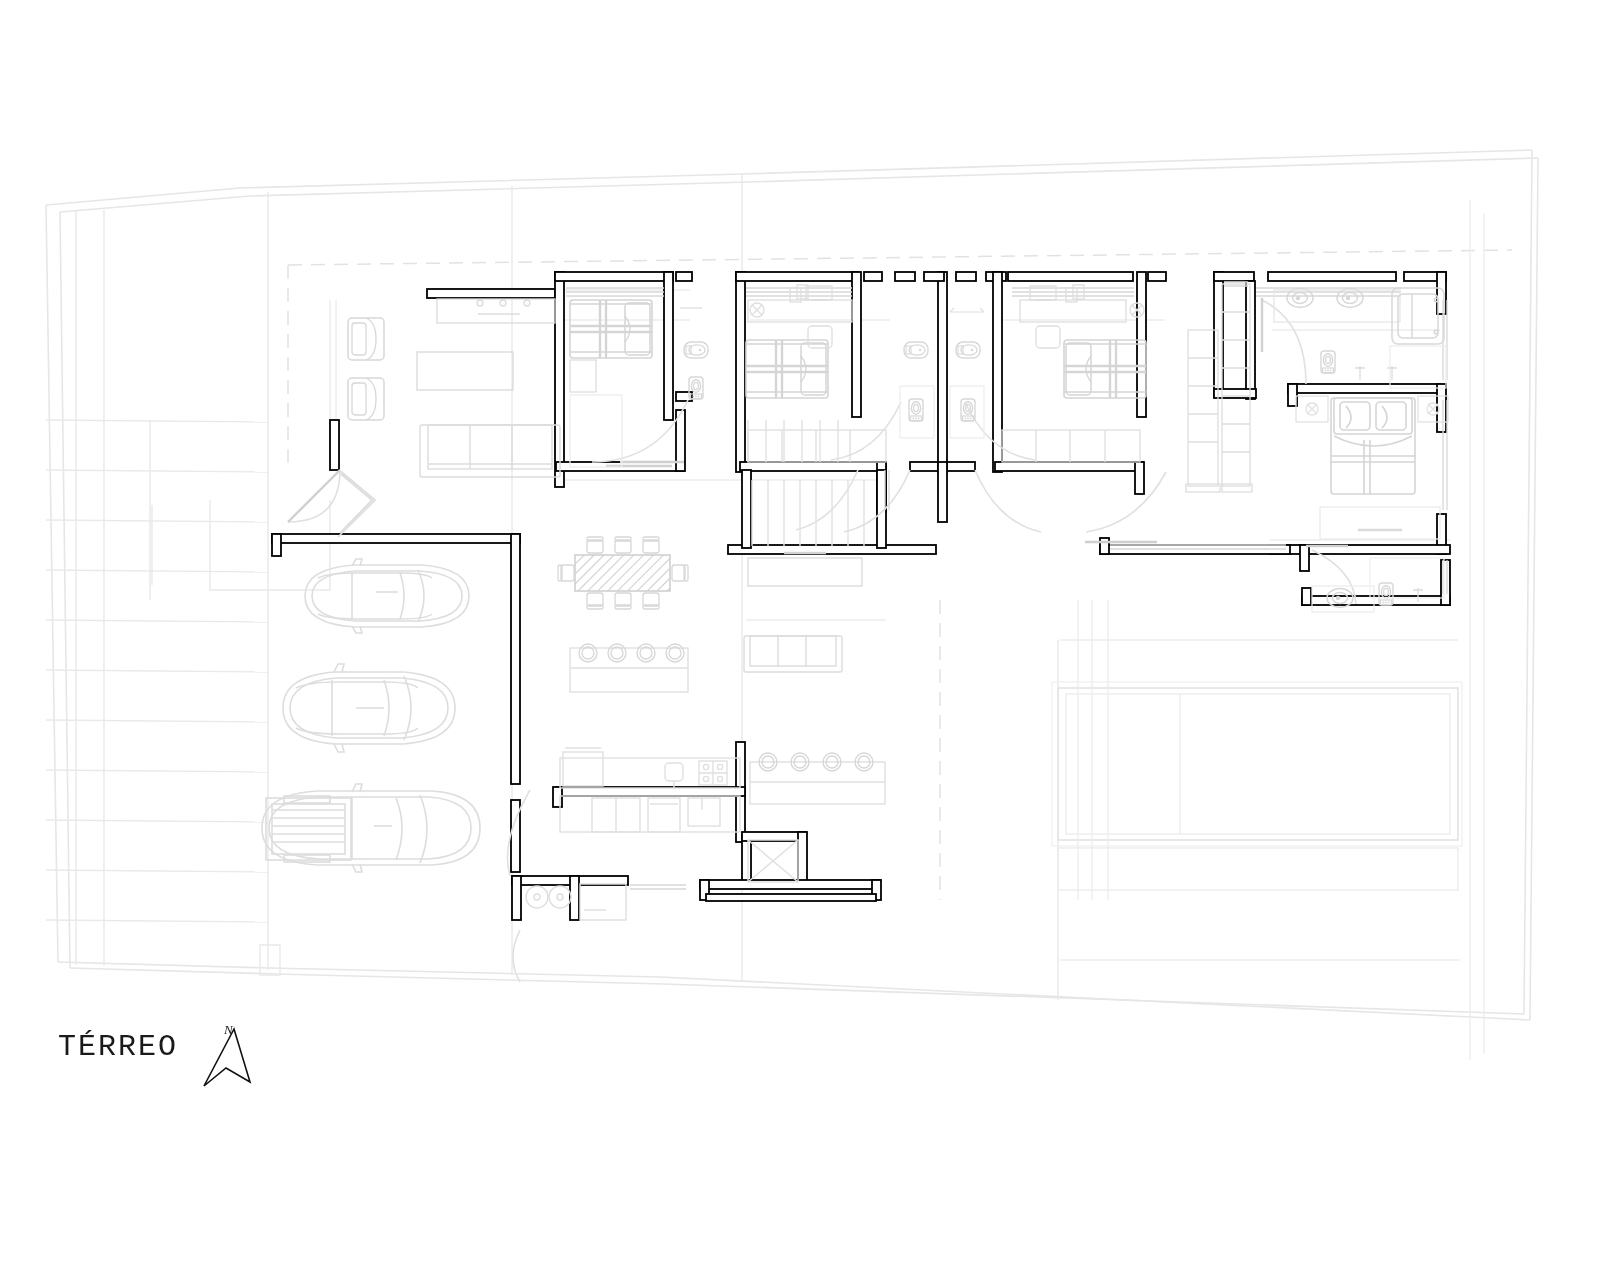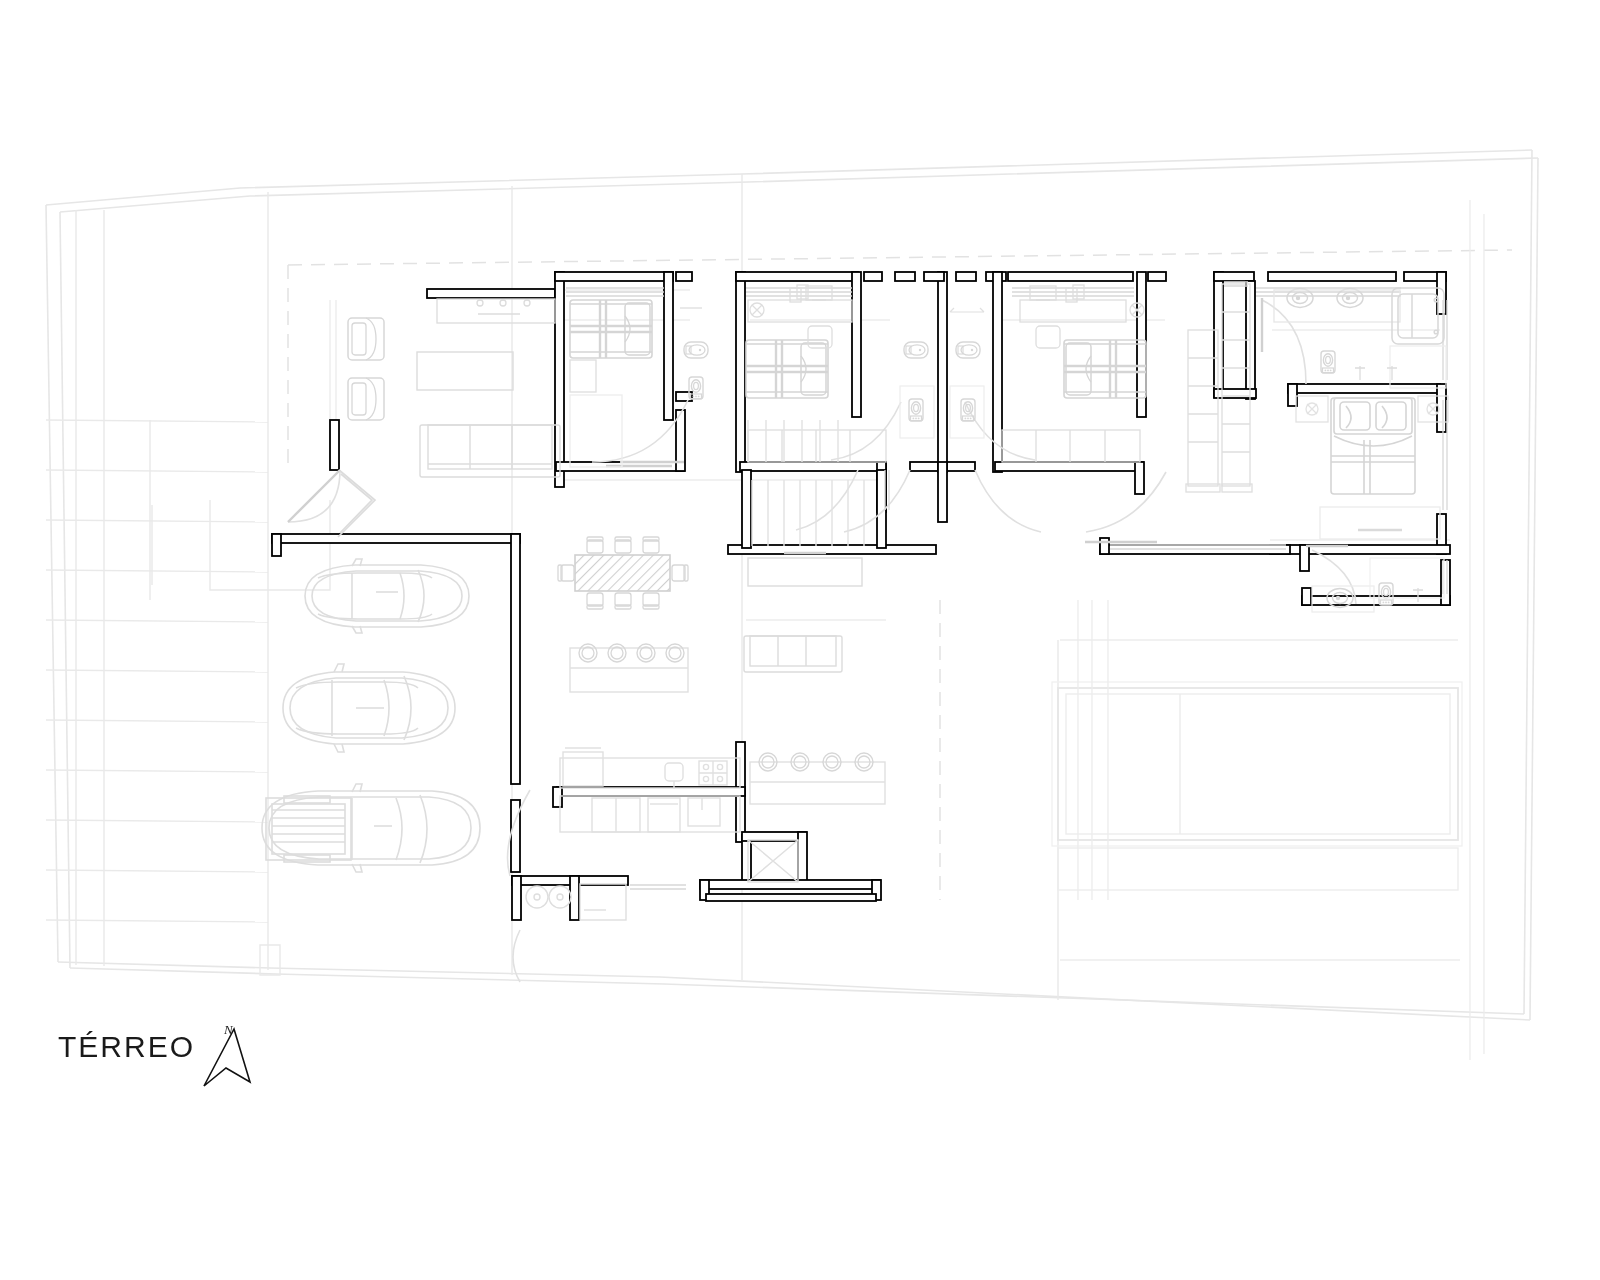--- a/index.html
+++ b/index.html
@@ -1,21 +1,21 @@
 <!DOCTYPE html>
 <html><head>
 <meta charset="utf-8">
 <style>
   html,body{margin:0;padding:0;background:#ffffff;}
   body{width:1600px;height:1280px;overflow:hidden;
        font-family:"Liberation Sans",sans-serif;}
   #sheet{position:relative;width:1600px;height:1280px;background:#fff;}
   #plan{position:absolute;left:0;top:0;width:1600px;height:1280px;}
   .ttl{position:absolute;left:58px;top:1030px;font-size:30px;letter-spacing:2px;
-       color:#1a1a1a;font-family:Liberation Sans, sans-serif;}
+       color:#1a1a1a;font-family:Liberation Mono, monospace;}
   .nlbl{position:absolute;left:224px;top:1022px;font-size:13px;color:#1a1a1a;
         font-family:"Liberation Serif",serif;font-style:italic;}
 </style>
 </head>
 <body>
 
 <div id="sheet">
 
 <svg id="plan" viewBox="0 0 1600 1280" xmlns="http://www.w3.org/2000/svg">
 

